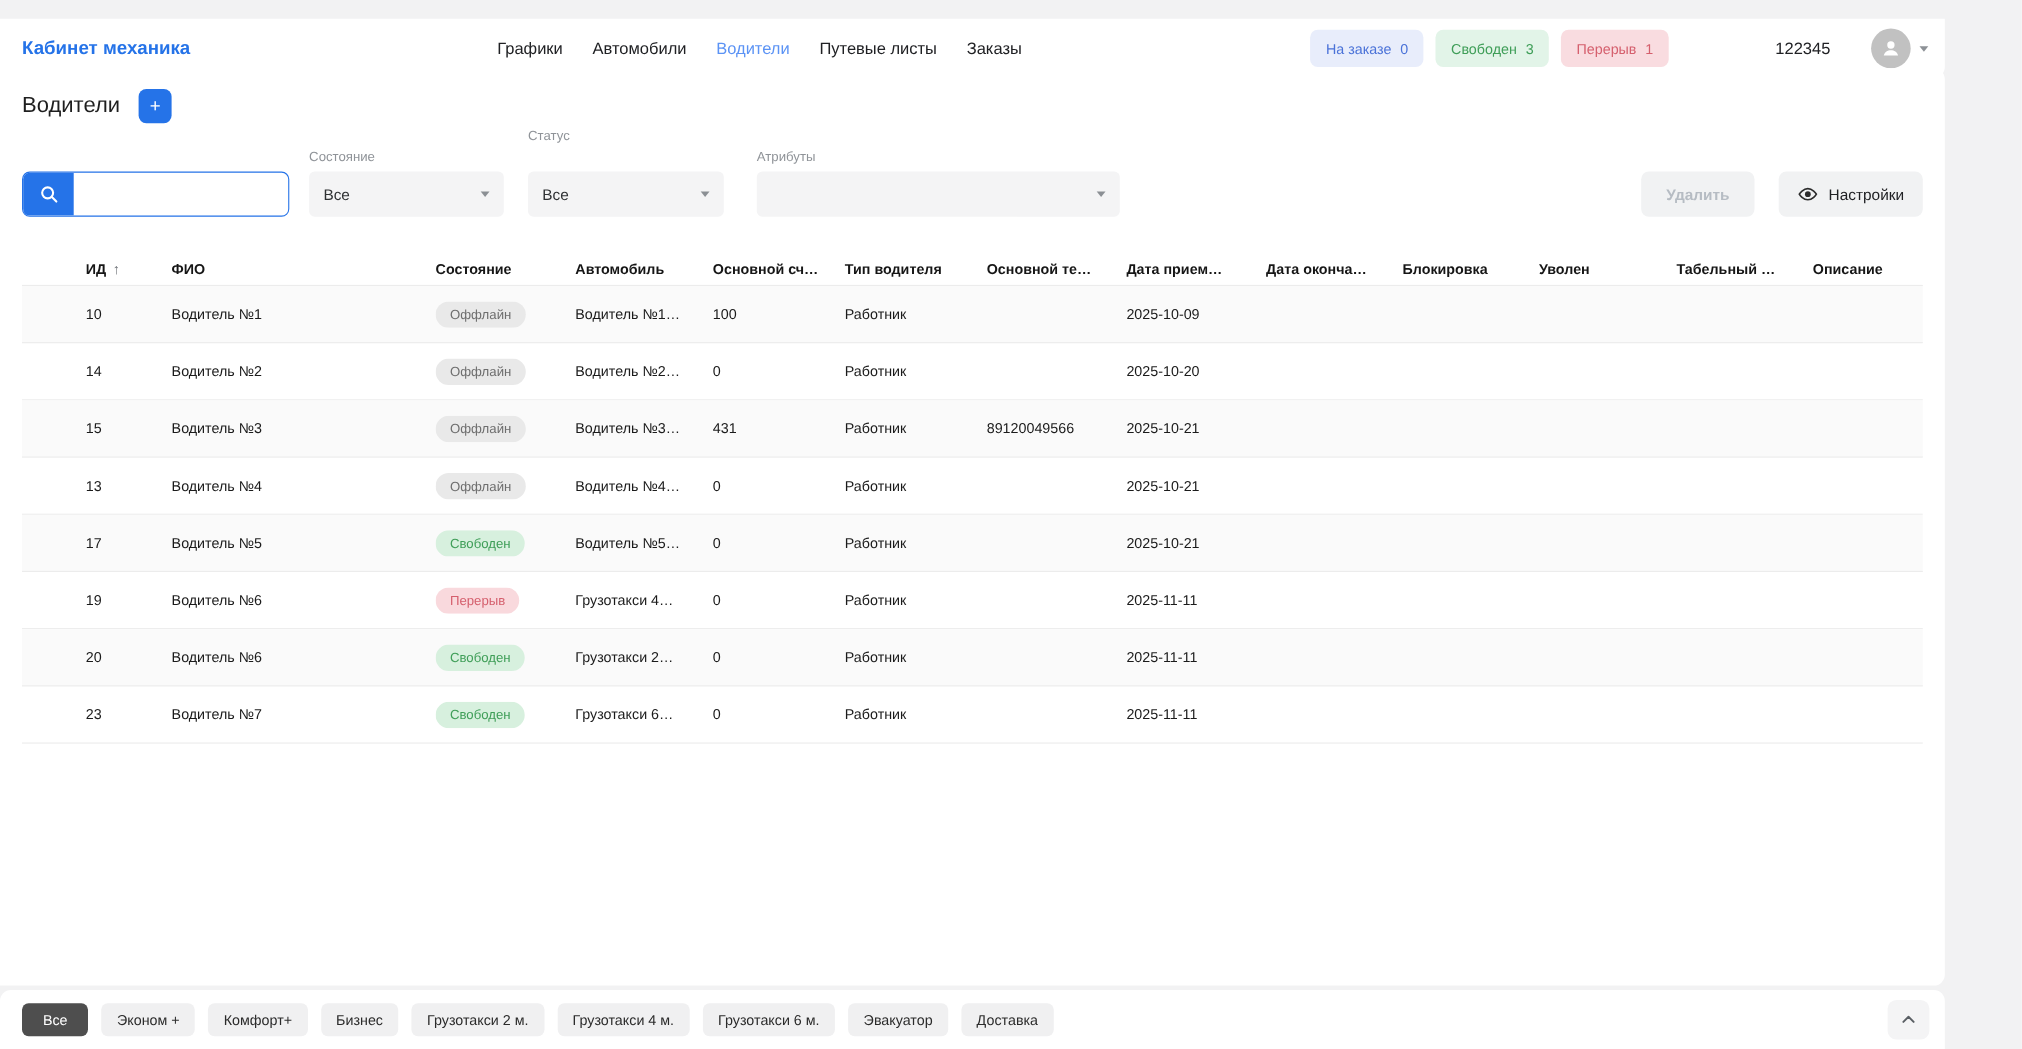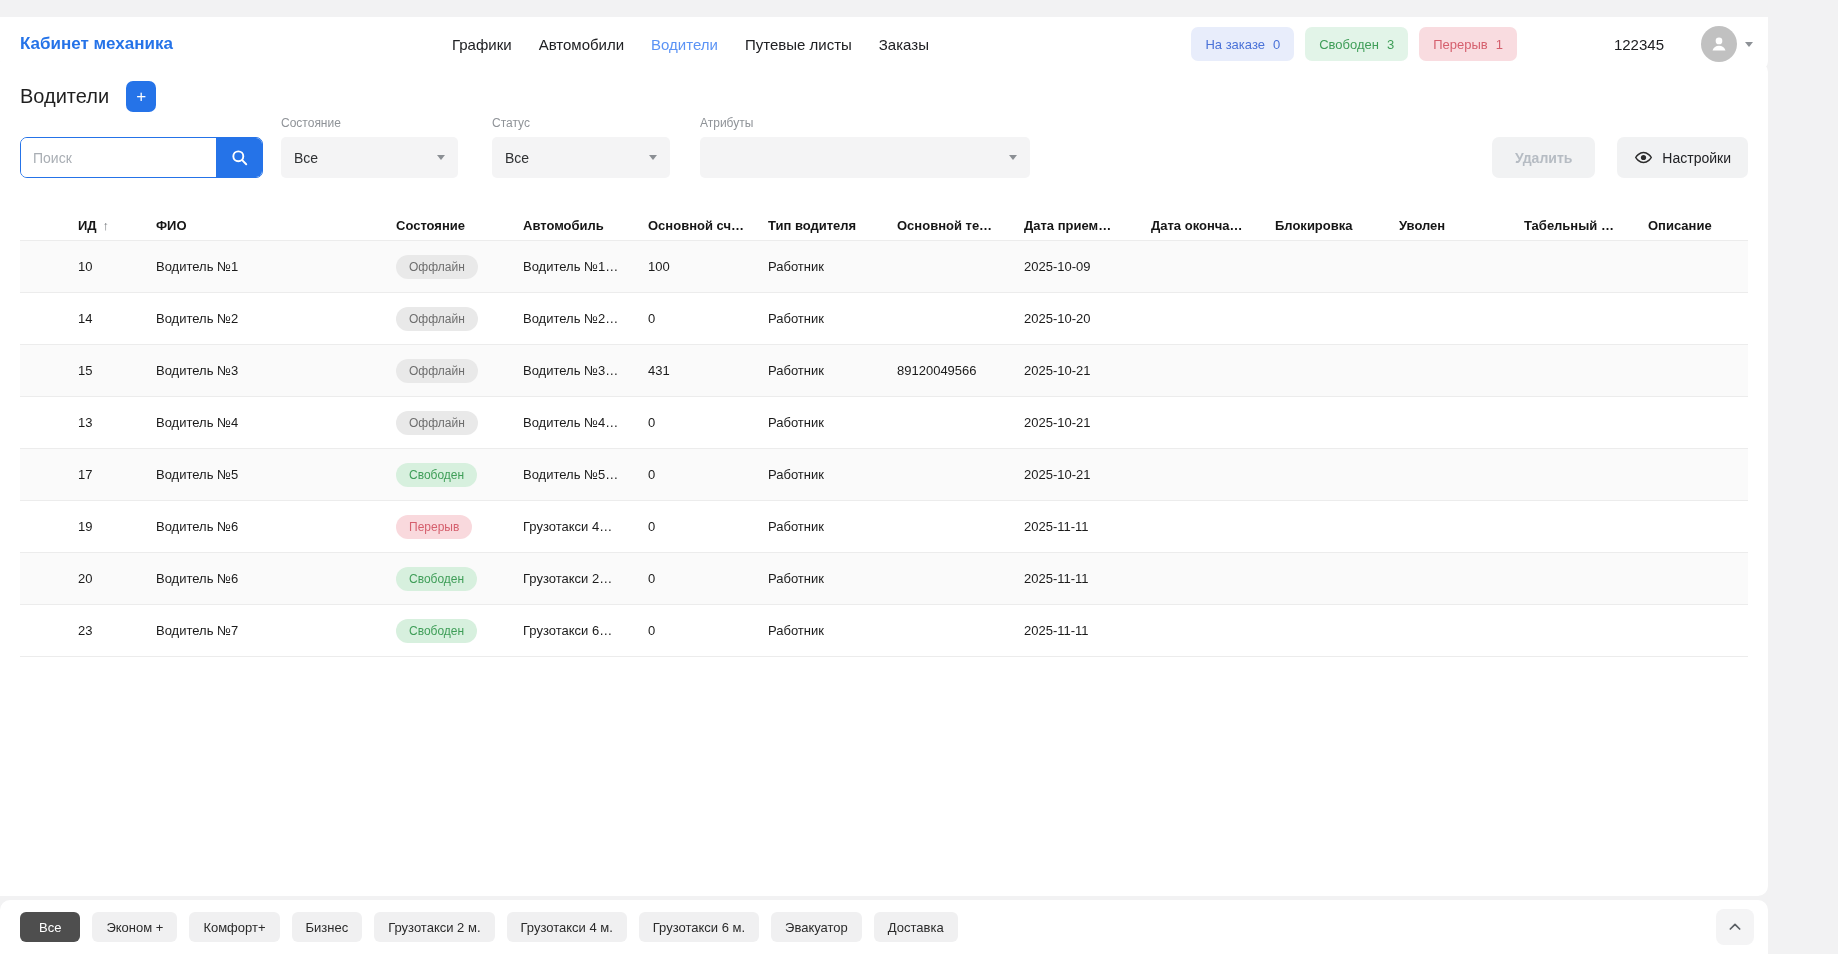--- a/index.html
+++ b/index.html
@@ -33,21 +33,21 @@
   .controls-row { margin:4px 20px 0; display:flex; align-items:flex-end; }
   .search-wrap { width:243px; height:41px; border:1.5px solid #2573e8; border-radius:7px; overflow:hidden;
     display:flex; background:#fff; }
   .search-input { flex:1; min-width:0; border:none; outline:none; padding:0 12px; font-size:14px;
     font-family:"Liberation Sans", sans-serif; color:#3c4043; }
   .search-input::placeholder { color:#a9aeb4; }
   .search-btn { width:46px; border:none; background:#2573e8; cursor:pointer; display:flex; align-items:center; justify-content:center; }
 
   .filter-group { display:flex; flex-direction:column; }
   .fg-state { margin-left:18px; width:177px; }
-  .fg-status { margin-left:34px; width:178px; }
+  .fg-status { margin-left:22px; width:178px;gap:19px; }
   .fg-attrs { margin-left:30px; width:330px; }
   .filter-group label { font-size:12px; color:#8f9398; margin-bottom:7px; }
   .select { height:41px; background:#f4f4f5; border-radius:5px; display:flex; align-items:center;
     justify-content:space-between; padding:0 13px; cursor:pointer; }
   .select-value { font-size:14px; color:#2f3133; }
   .select-caret { width:0; height:0; border-left:4.5px solid transparent; border-right:4.5px solid transparent; border-top:5.5px solid #8b8f94; }
 
   .spacer { flex:1; }
   .btn { height:41px; border:none; border-radius:7px; font-family:"Liberation Sans", sans-serif; font-size:14px; cursor:pointer; }
   .delete-btn { padding:0 23px; background:#f1f2f3; color:#b6bcc3; margin-right:22px; font-weight:600; }
@@ -130,21 +130,20 @@
 
     <div class="title-row">
       <h1 class="page-title">Водители</h1>
       <button class="add-btn">
         <span>+</span>
       </button>
     </div>
 
     <div class="controls-row">
       <div class="search-wrap">
-        <input class="search-input" type="text" placeholder="Поиск" style="">
         <button class="search-btn">
           <svg width="19" height="19" viewBox="0 0 24 24" fill="none" stroke="#ffffff" stroke-width="2.4" stroke-linecap="round">
             <circle cx="10.5" cy="10.5" r="6.3"></circle>
             <line x1="15.4" y1="15.4" x2="20.5" y2="20.5"></line>
           </svg>
         </button>
       </div>
 
       <div class="filter-group fg-state">
         <label>Состояние</label>

